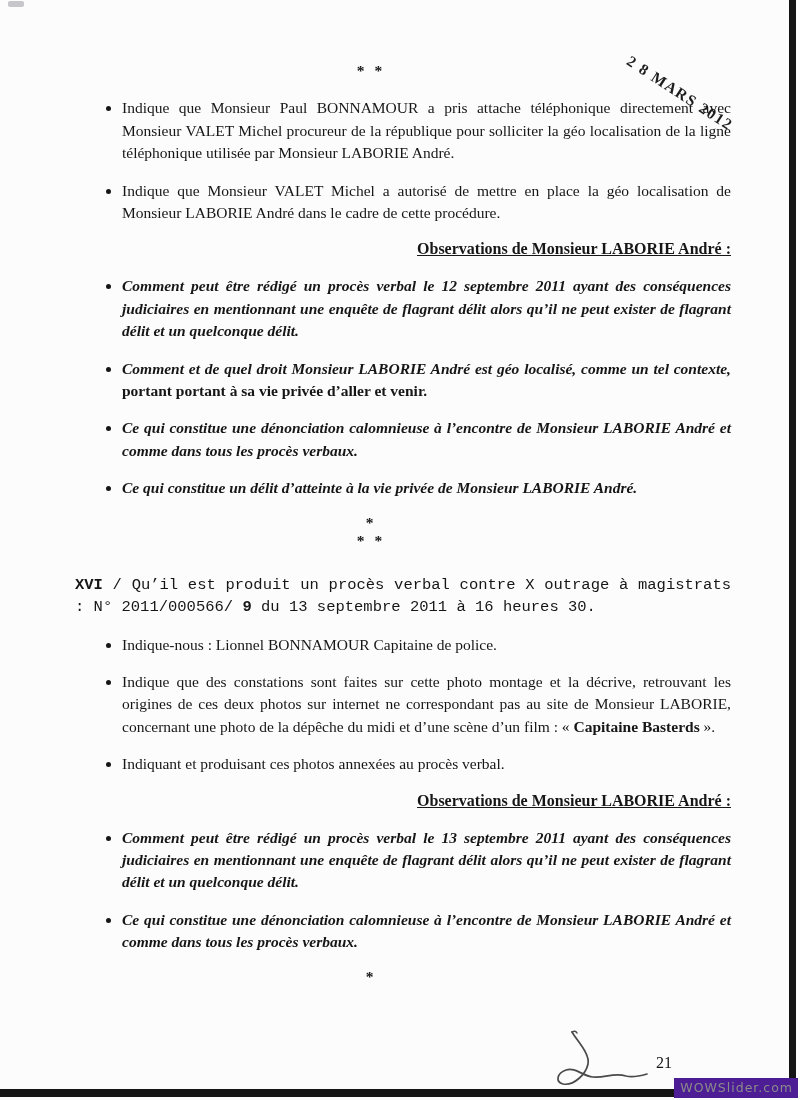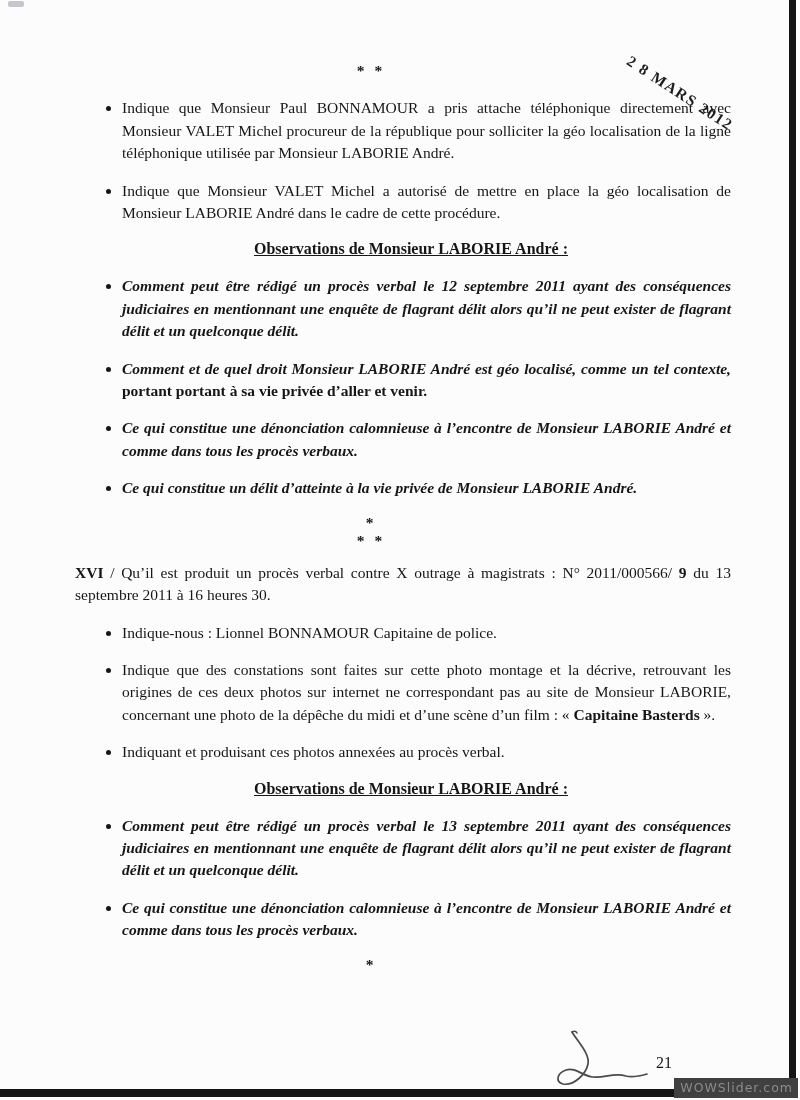--- a/index.html
+++ b/index.html
@@ -34,36 +34,36 @@
 
   .intro { margin:28px 0 0 0; }
   .intro b { font-weight:bold; }
 
   ul { margin:12px 0 0 0; padding:0 0 0 47px; list-style:disc outside; }
   li { margin:15px 0 11px 0; }
   li:last-child { margin-bottom:0; }
 
   .obs-heading {
     margin:14px 0 0 16px; font-size:16px; font-weight:bold;
-    text-decoration:underline; text-align:center; line-height:22px;
+    text-decoration:underline; text-align:right; line-height:22px;
   }
 
   ul.obs li { font-weight:bold; font-style:italic; margin-bottom:14px; }
   ul.obs li .upright { font-style:normal; }
 
   .sep-block { margin-top:8px; }
 
   .page-number { position:absolute; left:656px; top:1054px; font-size:16px; }
 
   .signature { position:absolute; left:548px; top:1028px; }
 
   .watermark {
     position:absolute; right:2px; bottom:2px;
     font-family:"DejaVu Sans", sans-serif; font-size:12.5px;
-    color:#8b8b8b; background:#404040; padding:2px 5px 3px 6px;
+    color:#8b8b8b; background:#4c1d95; padding:2px 5px 3px 6px;
     letter-spacing:1px; cursor:pointer;
   }
 </style>
 </head>
 <body>
 
 <div class="doc">
 
   <div class="corner-smudge"></div>
 
@@ -86,21 +86,21 @@
       <li><span>Comment et de quel droit Monsieur LABORIE André est géo localisé, comme un tel contexte, </span><span class="upright">portant portant à sa vie privée d’aller et venir.</span></li>
       <li><span>Ce qui constitue une dénonciation calomnieuse à l’encontre de Monsieur LABORIE André et comme dans tous les procès verbaux.</span><span class="upright"></span></li>
       <li><span>Ce qui constitue un délit d’atteinte à la vie privée de Monsieur LABORIE André.</span><span class="upright"></span></li>
     </ul>
 
     <div class="sep-block">
       <p class="stars tight">*</p>
       <p class="stars tight">* *</p>
     </div>
 
-    <p class="intro" style="margin-top:12px;"><b>XVI</b><span> / Qu’il est produit un procès verbal  contre X outrage à magistrats : N° 2011/000566/ </span><b>9</b><span> du 13 septembre 2011 à 16 heures 30.</span></p>
+    <p class="intro" style="margin-top:24px;font-family:Liberation Mono, monospace;"><b>XVI</b><span> / Qu’il est produit un procès verbal  contre X outrage à magistrats : N° 2011/000566/ </span><b>9</b><span> du 13 septembre 2011 à 16 heures 30.</span></p>
 
     <ul>
       <li><span>Indique-nous : Lionnel BONNAMOUR Capitaine de police.</span><b></b><span></span></li>
       <li><span>Indique que des constations sont faites sur cette photo montage et la décrive, retrouvant les origines de ces deux photos sur internet ne correspondant pas au site de Monsieur LABORIE, concernant une photo de la dépêche du midi et d’une scène d’un film : «  </span><b>Capitaine Basterds</b><span> ».</span></li>
       <li><span>Indiquant et produisant ces photos annexées au procès verbal.</span><b></b><span></span></li>
     </ul>
 
     <h3 class="obs-heading">Observations de Monsieur LABORIE André :</h3>
 
     <ul class="obs">

